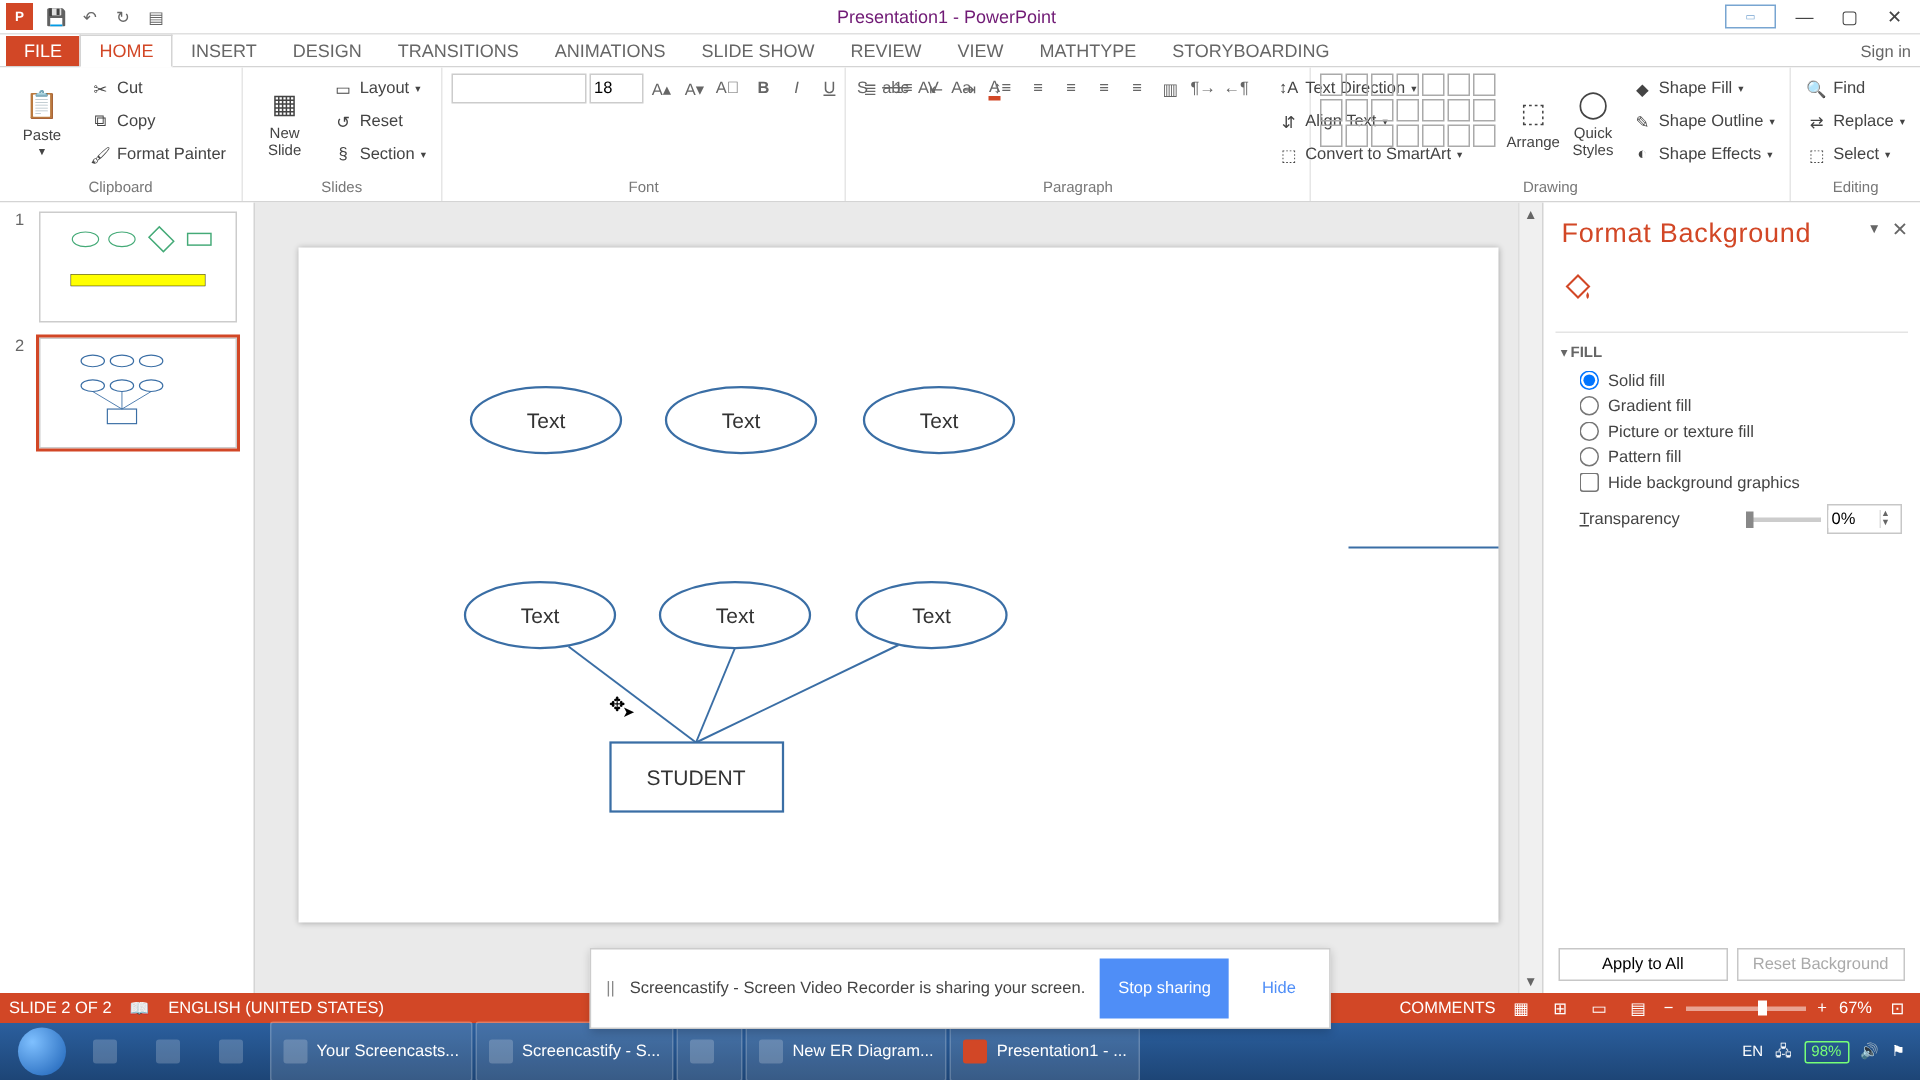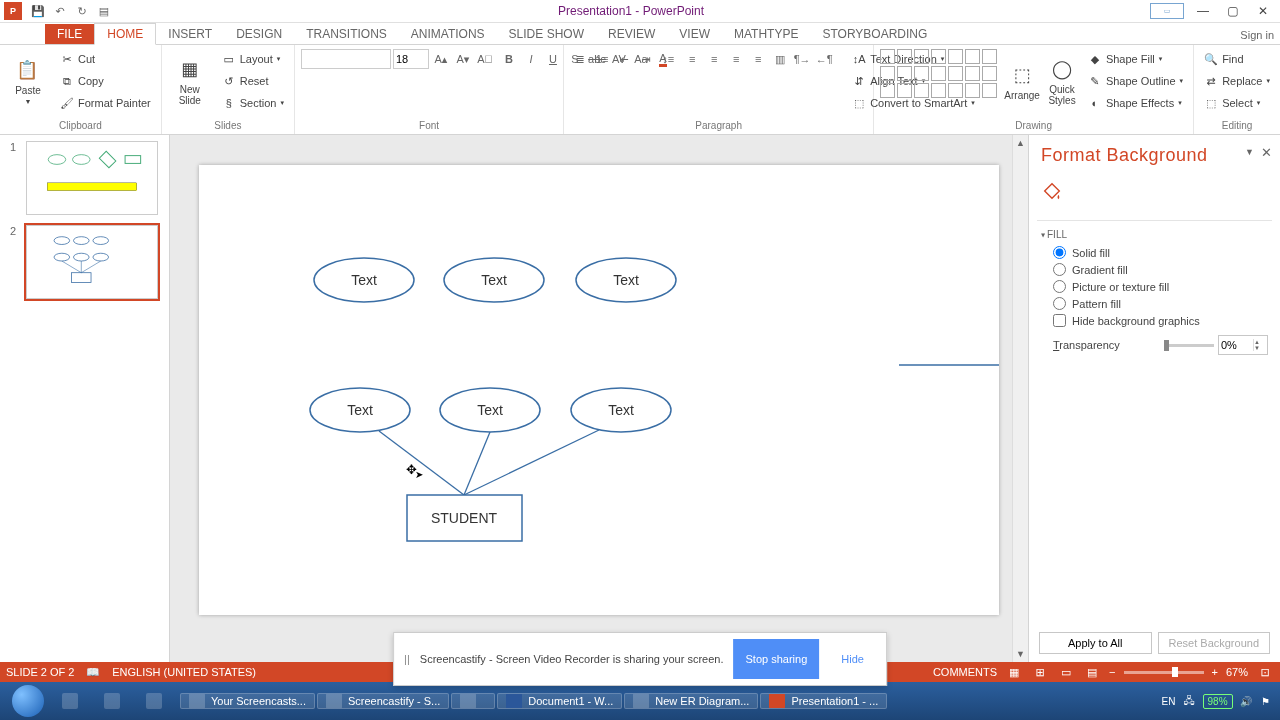--- a/index.html
+++ b/index.html
@@ -11,21 +11,21 @@
 .titlebar .qat { display: flex; gap: 6px; margin-left: 4px; }
 .titlebar .qat span { width: 16px; height: 16px; display: inline-flex; align-items: center; justify-content: center; color: #666; cursor: pointer; }
 .titlebar .title { flex: 1; text-align: center; font-size: 12px; color: #701a75; }
 .titlebar .winctrl { display: flex; gap: 4px; margin-right: 4px; }
 .titlebar .winctrl span { width: 26px; height: 18px; display: inline-flex; align-items: center; justify-content: center; cursor: pointer; font-size: 12px; }
 .titlebar .logo-box { width: 34px; height: 16px; border: 1px solid #78a5d1; margin-right: 6px; display: inline-flex; align-items: center; justify-content: center; font-size: 7px; color: #78a5d1; }
 
 
 .tabs { height: 22px; display: flex; align-items: flex-end; border-bottom: 1px solid #d4d4d4; padding-left: 4px; }
 .tabs .tab { padding: 3px 12px; font-size: 12px; text-transform: uppercase; cursor: pointer; color: #666; }
-.tabs .tab.file { background: #d24726; color: #fff; margin-left: 41px; }
+.tabs .tab.file { background: #d24726; color: #fff; }
 .tabs .tab.active { color: #d24726; border: 1px solid #d4d4d4; border-bottom: 1px solid #fff; margin-bottom: -1px; background: #fff; }
 .tabs .signin { margin-left: auto; margin-right: 6px; font-size: 11px; color: #666; padding-bottom: 3px; }
 
 
 .ribbon { height: 90px; background: #fff; border-bottom: 1px solid #d4d4d4; display: flex; }
 .group { border-right: 1px solid #e6e6e6; padding: 4px 6px 2px; display: flex; flex-direction: column; }
 .group-body { flex: 1; display: flex; align-items: flex-start; gap: 6px; }
 .group-label { text-align: center; font-size: 10px; color: #777; padding: 1px 0; position: relative; }
 .bigbtn { display: flex; flex-direction: column; align-items: center; justify-content: center; width: 44px; height: 64px; cursor: pointer; font-size: 10px; gap: 2px; }
 .bigbtn .ico { width: 26px; height: 26px; display: flex; align-items: center; justify-content: center; font-size: 18px; }
@@ -53,21 +53,21 @@
 .scrollbar-v { position: absolute; right: 0; top: 0; bottom: 0; width: 16px; background: #f0f0f0; border-left: 1px solid #ddd; display:flex; flex-direction:column; align-items:center; justify-content:space-between; padding:2px 0;}
 .scrollbar-v .arrow { width:12px; height:12px; display:flex; align-items:center; justify-content:center; cursor:pointer; font-size:9px; color:#666;}
 .slide { width: 800px; height: 450px; background: #fff; box-shadow: 0 0 4px rgba(0,0,0,.3); position: relative; }
 
 
 .pane { width: 252px; border-left: 1px solid #d4d4d4; padding: 10px 12px; background: #fff; position: relative; }
 .pane h2 { font-size: 18px; font-weight: 300; color: #d24726; margin-bottom: 8px; letter-spacing: .5px; }
 .pane .close { position: absolute; right: 8px; top: 10px; cursor: pointer; font-size: 13px; color: #666; }
 .pane .dd { position: absolute; right: 26px; top: 12px; cursor: pointer; font-size: 9px; color: #666; }
 .pane .bucket { width: 22px; height: 22px; margin: 6px 0 12px; }
-.pane .section-head { font-size: 10px; font-weight: normal; color: #666; margin: 6px 0; cursor: pointer; }
+.pane .section-head { font-size: 10px; font-weight: bold; color: #666; margin: 6px 0; cursor: pointer; }
 .pane .section-head::before { content: "▸ "; font-size: 8px; display:inline-block; transform: rotate(90deg); margin-right:2px;}
 .pane label { display: flex; align-items: center; gap: 6px; margin: 4px 0 4px 12px; font-size: 11px; }
 .pane .row2 { display: flex; align-items: center; justify-content: space-between; margin: 8px 0 4px 12px; }
 .pane .colorbtn { width: 36px; height: 20px; border: 1px solid #c7c7c7; display: inline-flex; align-items: center; justify-content: center; cursor: pointer; }
 .pane .spin { width: 50px; height: 20px; border: 1px solid #c7c7c7; display: flex; align-items: center; }
 .pane .spin input { border: 0; width: 34px; font-size: 11px; padding: 0 2px; }
 .pane .spin .ud { width: 14px; display: flex; flex-direction: column; font-size: 6px; color: #666; border-left:1px solid #ddd;}
 .pane .footer-btns { position: absolute; bottom: 8px; left: 10px; right: 10px; display: flex; gap: 6px; }
 .pane .footer-btns button { flex: 1; height: 22px; border: 1px solid #c7c7c7; background: #fff; font-size: 11px; cursor: pointer; }
 .pane .footer-btns button:disabled { color: #aaa; }
@@ -80,21 +80,21 @@
 .statusbar .zoom-slider .t { position:absolute; width:6px; height:10px; background:#fff; top:-4px; left:48px;}
 
 
 .share-bar { position: absolute; bottom: 34px; left: 50%; transform: translateX(-50%); background: #fff; border: 1px solid #ccc; box-shadow: 0 2px 6px rgba(0,0,0,.2); display: flex; align-items: center; gap: 10px; padding: 6px 10px; font-size: 11px; z-index: 50; }
 .share-bar button { height: 40px; padding: 0 12px; border: 0; cursor: pointer; font-size: 11px; }
 .share-bar .stop { background: #4f8ef7; color: #fff; }
 .share-bar .hide { background: transparent; color: #4f8ef7; }
 
 
 .taskbar { height: 38px; background: linear-gradient(#2b5f9e, #1d4576); display: flex; align-items: center; padding: 0 4px; gap: 2px; }
-.taskbar .tbtn { height: 16px; min-width: 40px; display: flex; align-items: center; gap: 6px; padding: 0 8px; color: #fff; font-size: 11px; cursor: pointer; border-radius: 2px; }
+.taskbar .tbtn { height: 40px; min-width: 40px; display: flex; align-items: center; gap: 6px; padding: 0 8px; color: #fff; font-size: 11px; cursor: pointer; border-radius: 2px; }
 .taskbar .tbtn.win { background: transparent; }
 .taskbar .tbtn.app { background: rgba(255,255,255,.12); border: 1px solid rgba(255,255,255,.2); max-width: 160px; overflow: hidden; white-space: nowrap; }
 .taskbar .tray { margin-left: auto; display: flex; align-items: center; gap: 8px; color: #fff; font-size: 10px; padding-right: 6px; padding-left: 36px; }
 .taskbar .orb { width:32px; height:32px; border-radius:50%; background: radial-gradient(circle at 30% 30%, #7fc0ff, #1a5fb4); display:flex; align-items:center; justify-content:center;}
 .ico-sq { width: 16px; height: 16px; background: #fff3; border-radius: 2px; }
 </style>
 </head>
 <body>
 
 <div class="titlebar">
@@ -502,24 +502,20 @@
       <span>Your Screencasts...</span>
     </div>
   <div class="tbtn app">
       <div class="ico-sq"></div>
       <span>Screencastify - S...</span>
     </div>
   <div class="tbtn app" style="min-width:44px;">
       <div class="ico-sq"></div>
     </div>
   <div class="tbtn app">
-      <div class="ico-sq" style="background:#2b579a;"></div>
-      <span>Document1 - W...</span>
-    </div>
-  <div class="tbtn app">
       <div class="ico-sq"></div>
       <span>New ER Diagram...</span>
     </div>
   <div class="tbtn app">
       <div class="ico-sq" style="background:#d24726;"></div>
       <span>Presentation1 - ...</span>
     </div>
   <div class="tray">
     <span>EN</span>
     <span>🖧</span>

